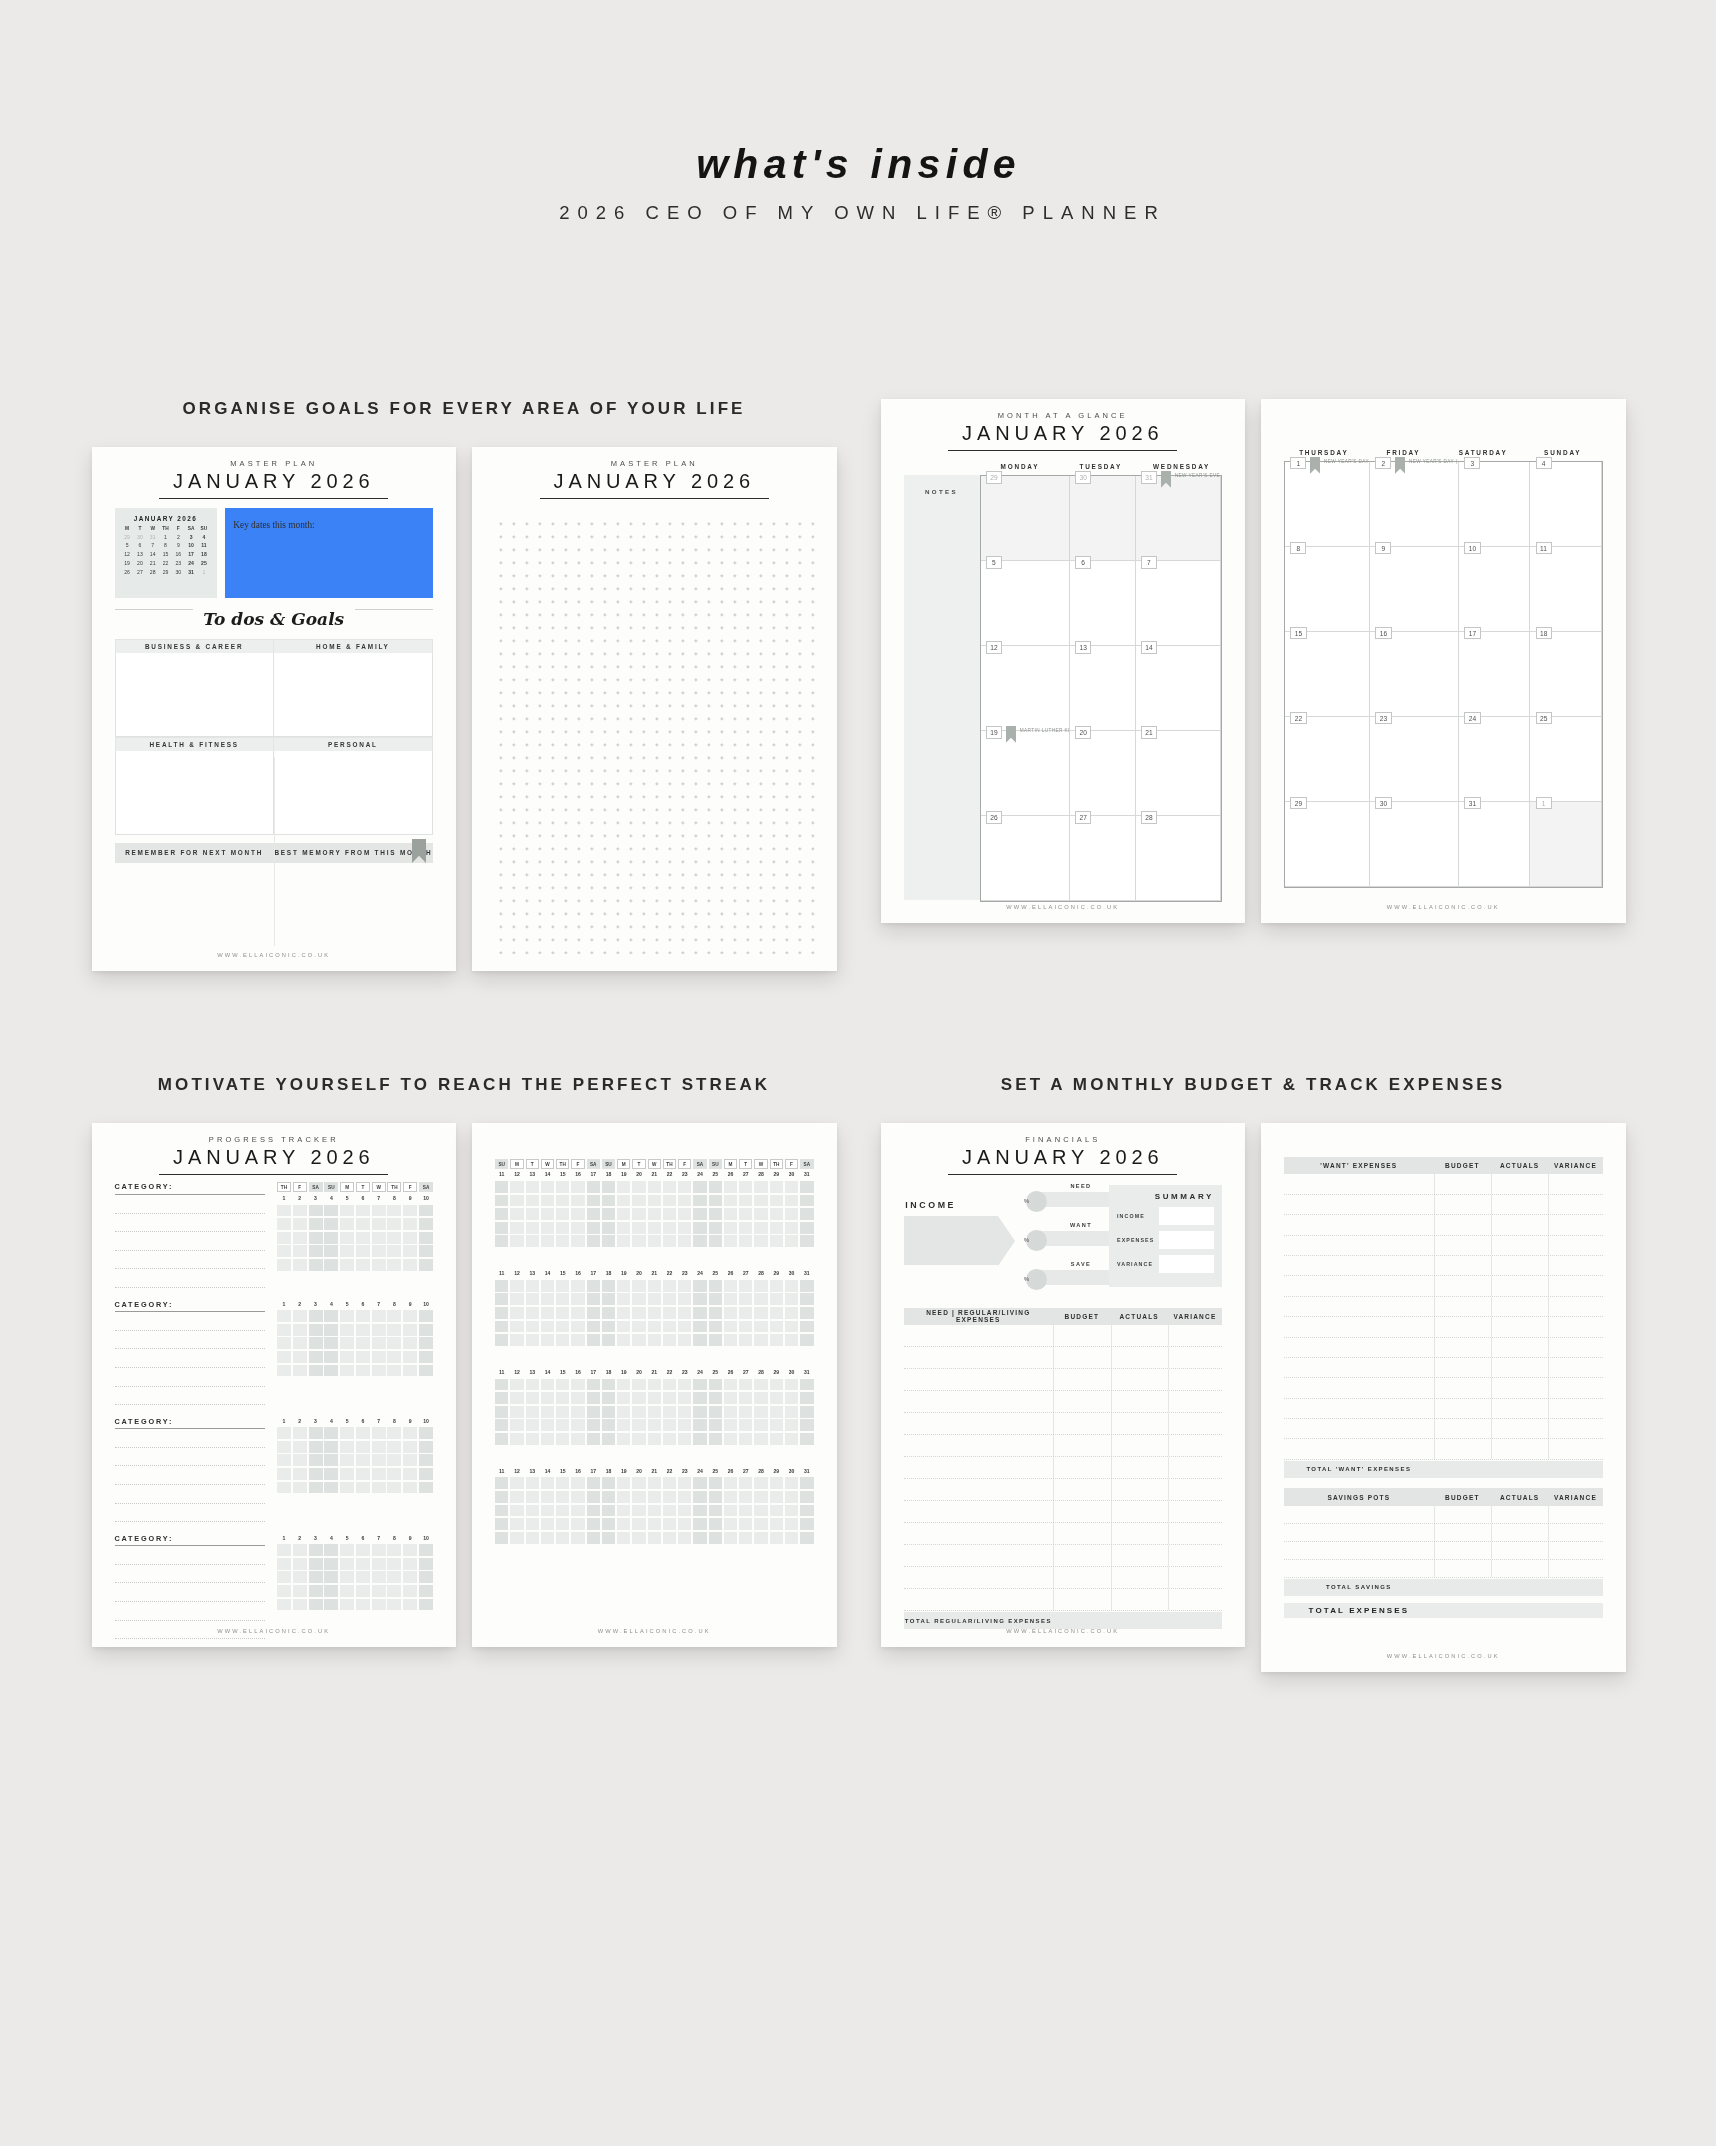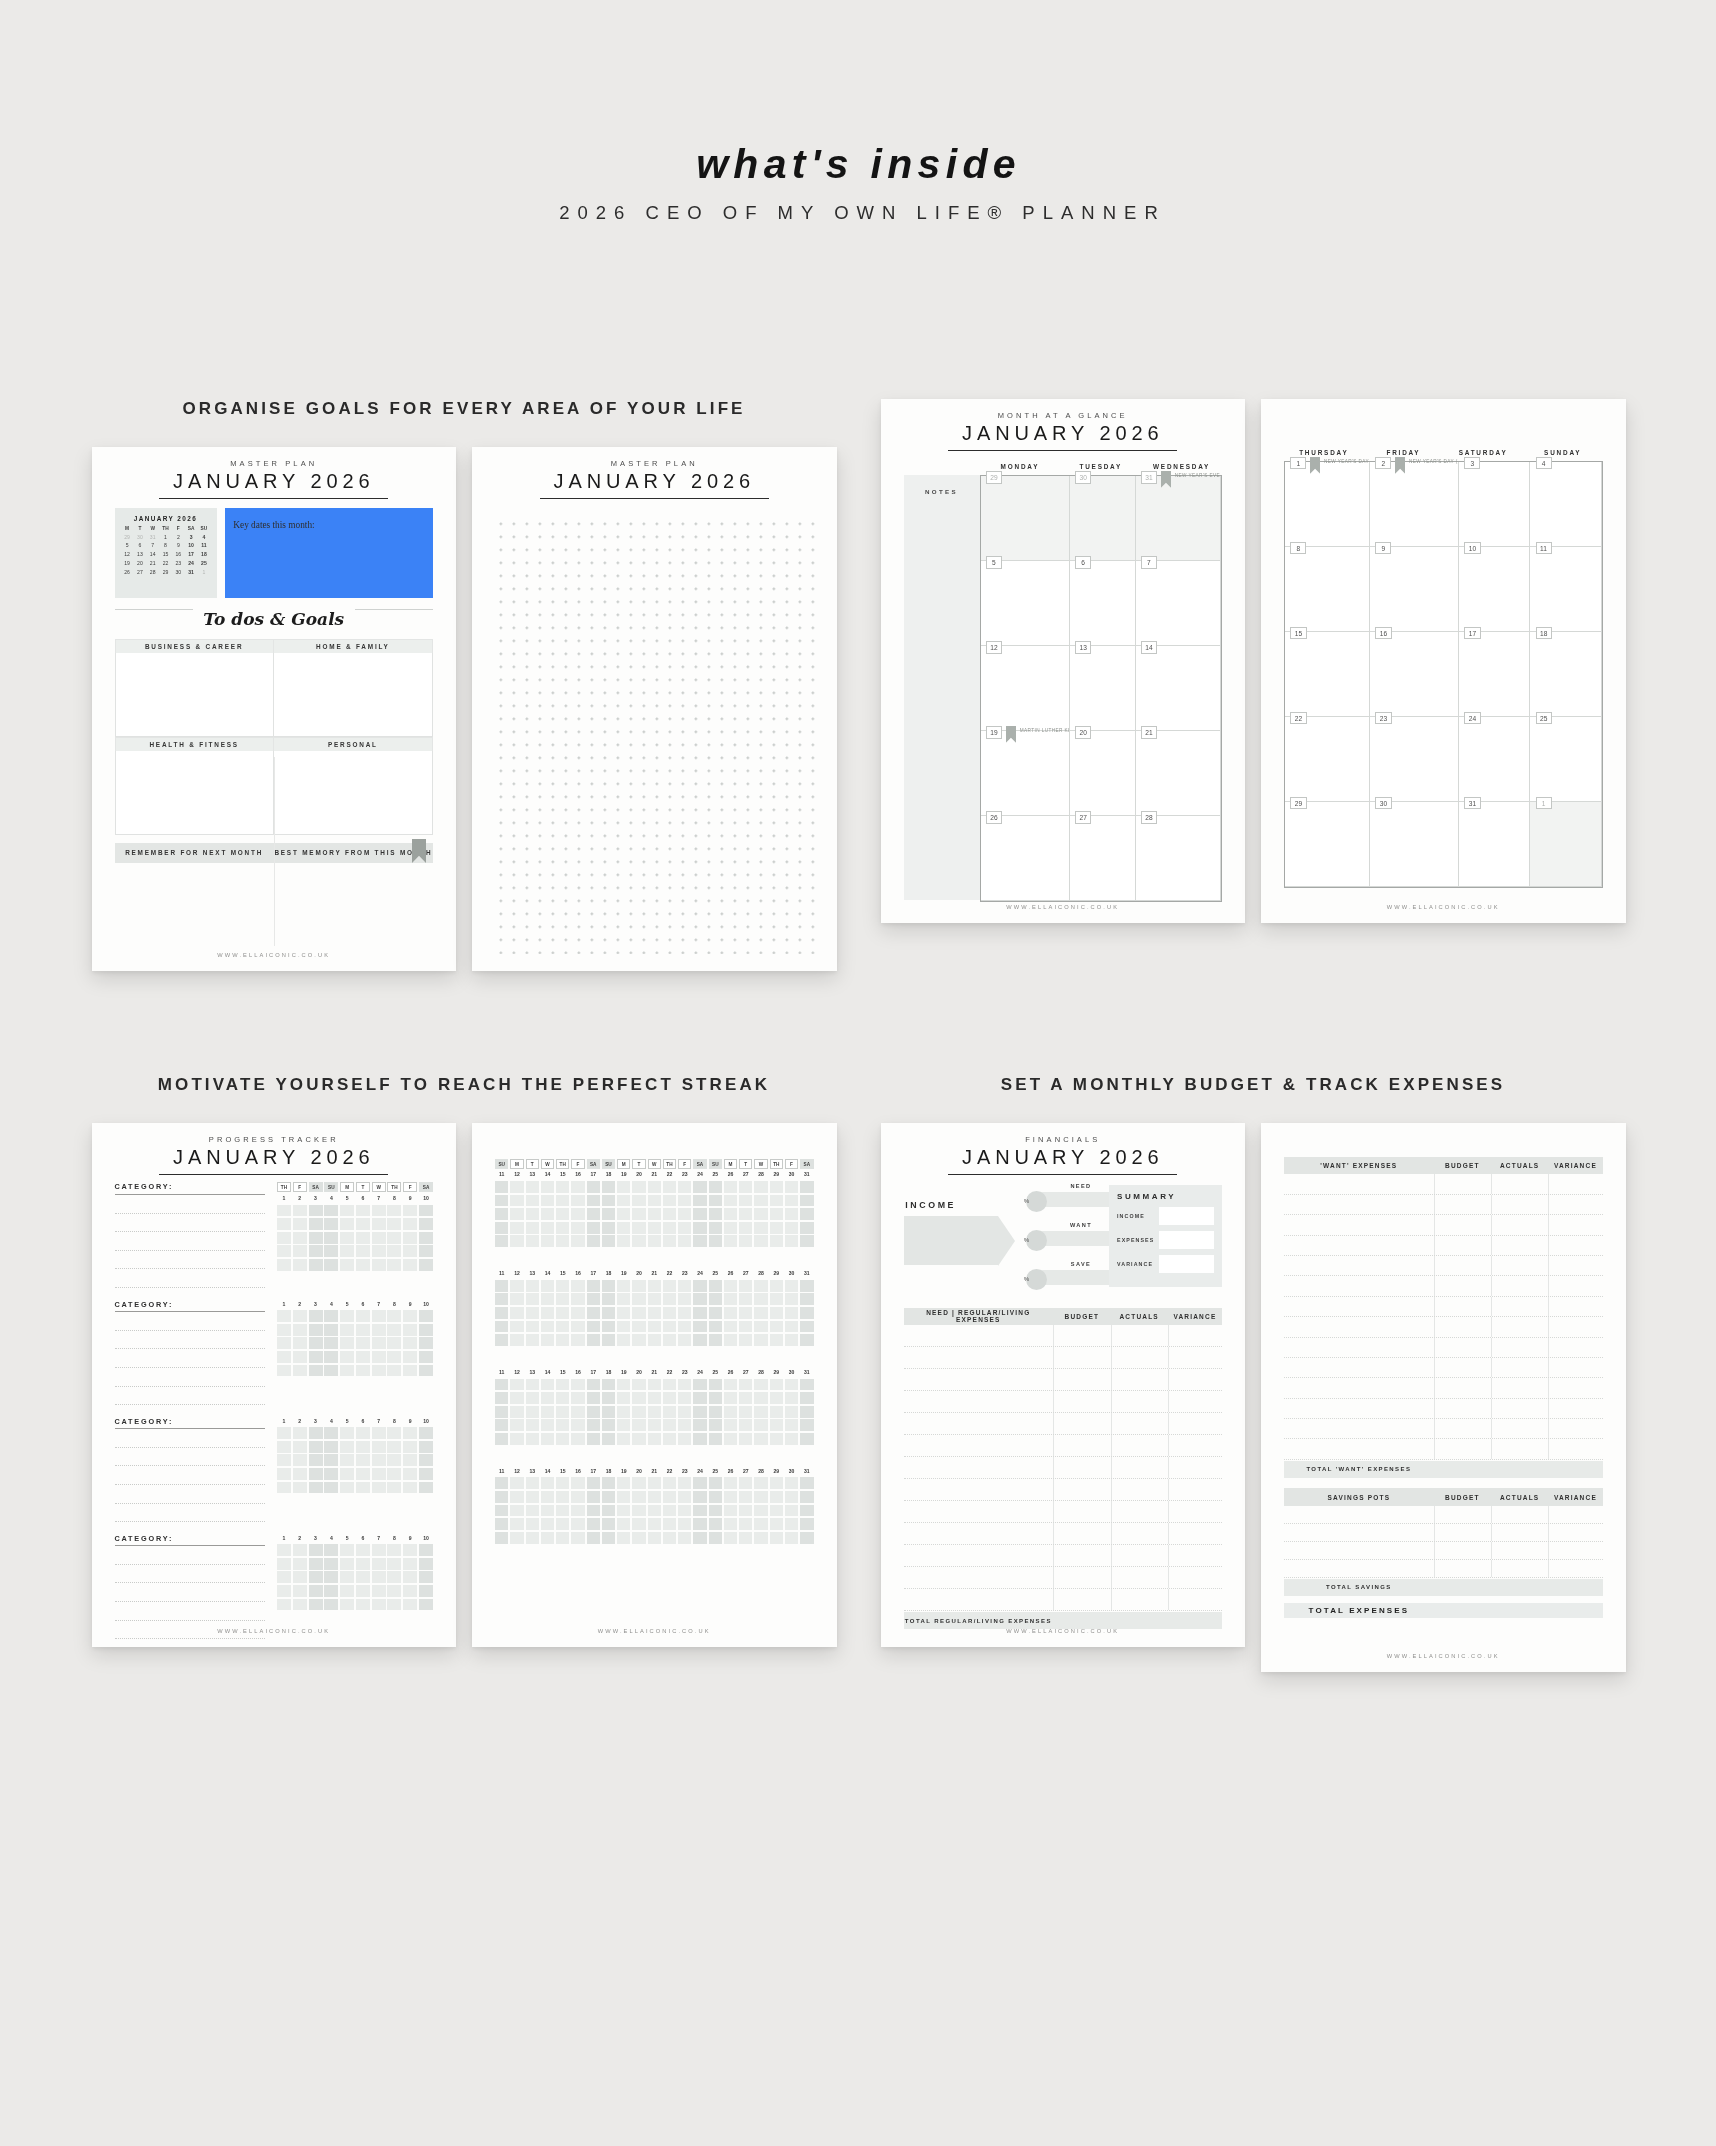--- a/index.html
+++ b/index.html
@@ -96,21 +96,21 @@
   .fin-income-label{position:absolute;left:1.8px;top:19.4px;font-size:8.8px;font-weight:bold;letter-spacing:2.6px;color:#2d2d2d;}
   .fin-arrow{position:absolute;left:0;top:35px;width:94px;height:49px;background:#e3e6e4;}
   .fin-arrow .tri{position:absolute;right:-17px;top:0;width:0;height:0;border-top:25px solid transparent;border-bottom:25px solid transparent;border-left:17px solid #e3e6e4;}
   .fin-alloc{position:absolute;left:122px;top:0;width:90px;}
   .alloc-row{position:relative;height:39px;}
   .alloc-circ{position:absolute;left:0;top:10.6px;width:21px;height:21px;border-radius:50%;background:#d5d9d7;}
   .alloc-pct{position:absolute;left:-1.8px;top:5.3px;font-size:6.2px;color:#5a5a5a;}
   .alloc-label{position:absolute;left:21px;top:1.8px;width:69px;text-align:center;font-size:5.6px;font-weight:bold;letter-spacing:1.4px;color:#3c3c3c;}
   .alloc-bar{position:absolute;left:14px;top:11.5px;width:76px;height:15px;background:#e6e9e7;}
   .fin-summary{position:absolute;right:0;top:4.4px;width:113px;height:102px;background:#e9eceb;padding:7px 8px;box-sizing:border-box;}
-  .fin-sum-title{text-align:left;font-size:8px;font-weight:bold;letter-spacing:2.6px;color:#2d2d2d;margin-bottom:6.2px;}
+  .fin-sum-title{text-align:right;font-size:8px;font-weight:bold;letter-spacing:2.6px;color:#2d2d2d;margin-bottom:6.2px;}
   .sum-row{display:flex;align-items:center;margin-bottom:6.2px;}
   .sum-label{width:42px;font-size:5.3px;font-weight:bold;letter-spacing:1.1px;color:#3e3e3e;}
   .sum-box{flex:1;height:17.6px;background:#fff;}
   .fin-table{margin:8.8px 23px 0 23px;}
   .fin-head{display:grid;grid-template-columns:47% 18% 18% 17%;background:#e2e5e3;height:17.6px;align-items:center;}
   .fin-hcell{text-align:center;font-size:6.5px;font-weight:bold;letter-spacing:1.2px;color:#2f2f2f;}
   .fin-row{display:grid;grid-template-columns:47% 18% 18% 17%;border-bottom:0.9px dotted #d6d8d6;}
   .fin-cell{border-left:0.9px solid #e4e6e5;}
   .fin-cell.fin-first{border-left:none;}
   .need-rows .fin-row{height:21px;}

